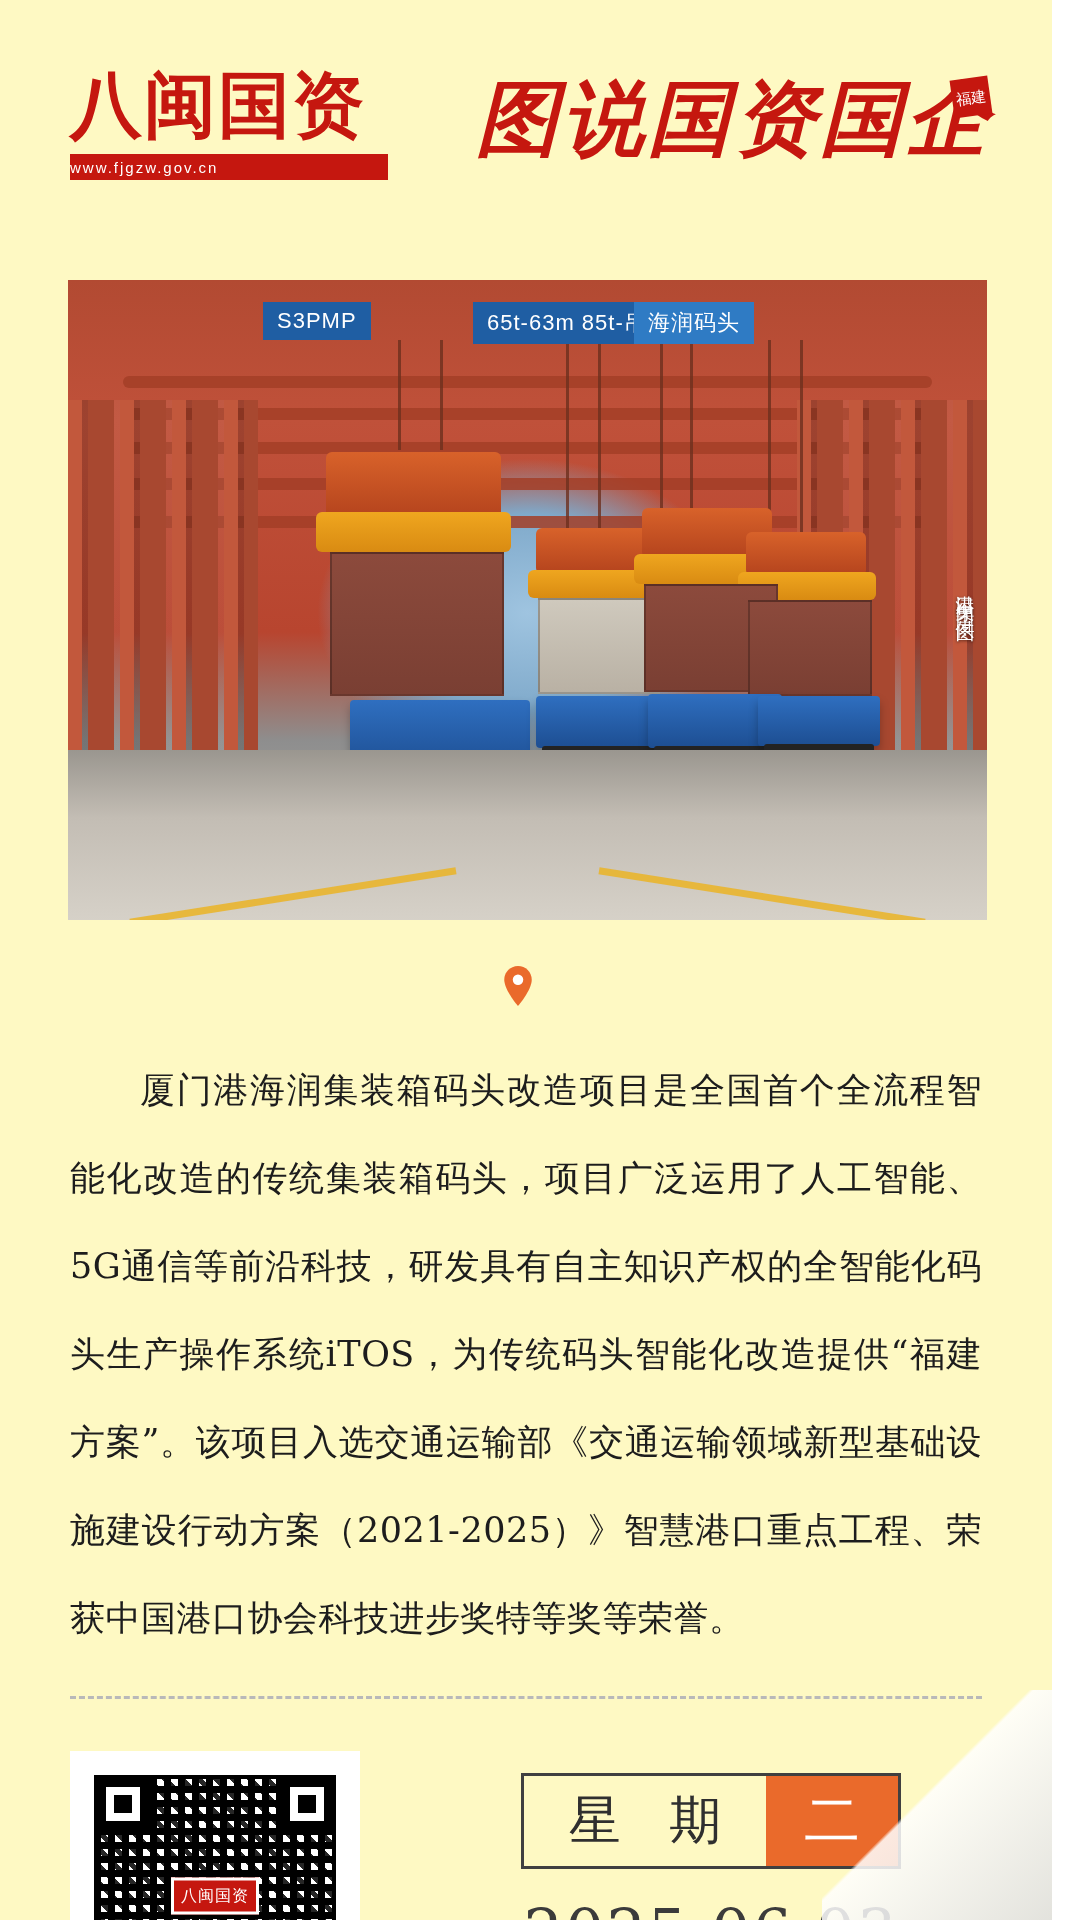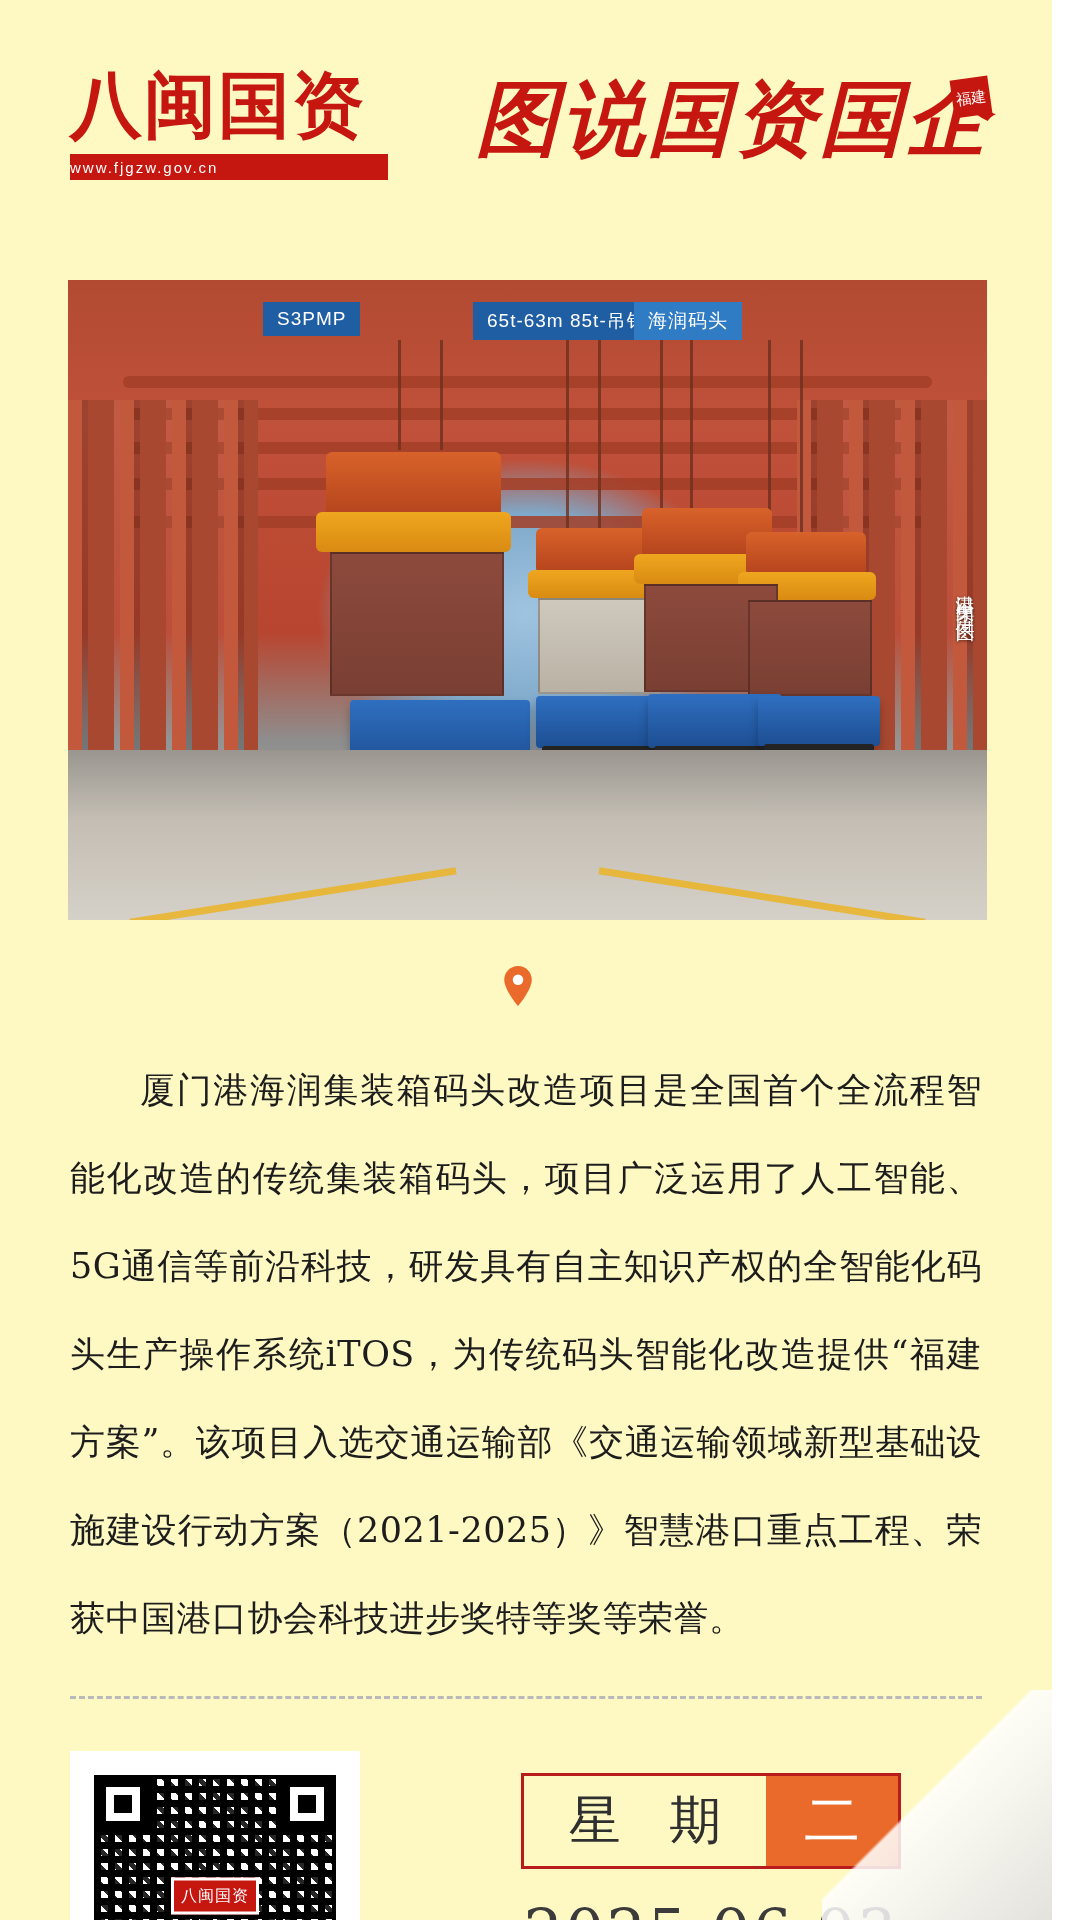--- a/index.html
+++ b/index.html
@@ -151,21 +151,21 @@
     height: 7px;
     background: #e9b52e;
     opacity: .9;
     transform-origin: center;
   }
   .crane-sign {
     position: absolute;
     top: 22px;
     background: #2a6fb5;
     color: #fff;
-    font-size: 19px;
+    font-size: 22px;
     padding: 6px 14px;
     letter-spacing: 1px;
     font-family: "Liberation Sans", sans-serif;
     white-space: nowrap;
   }
   .crane-sign.s1 { left: 195px; background: #1f5ea3; }
   .crane-sign.s2 { left: 405px; background: #1f5ea3; }
   .crane-sign.s3 { left: 566px; background: #2f7bc4; }
   .spreader {
     position: absolute;
@@ -310,21 +310,21 @@
   }
   .date-block {
     flex: 1 1 auto;
     margin-left: 80px;
     padding-top: 22px;
     text-align: center;
   }
   .weekday-row {
     display: flex;
     height: 96px;
-    border: 3px solid #b91c1c;
+    border: 3px solid #404040;
     box-sizing: border-box;
     width: 380px;
     margin: 0 auto;
   }
   .weekday-label {
     flex: 1 1 auto;
     display: flex;
     align-items: center;
     justify-content: center;
     font-family: "DejaVu Serif", serif;

